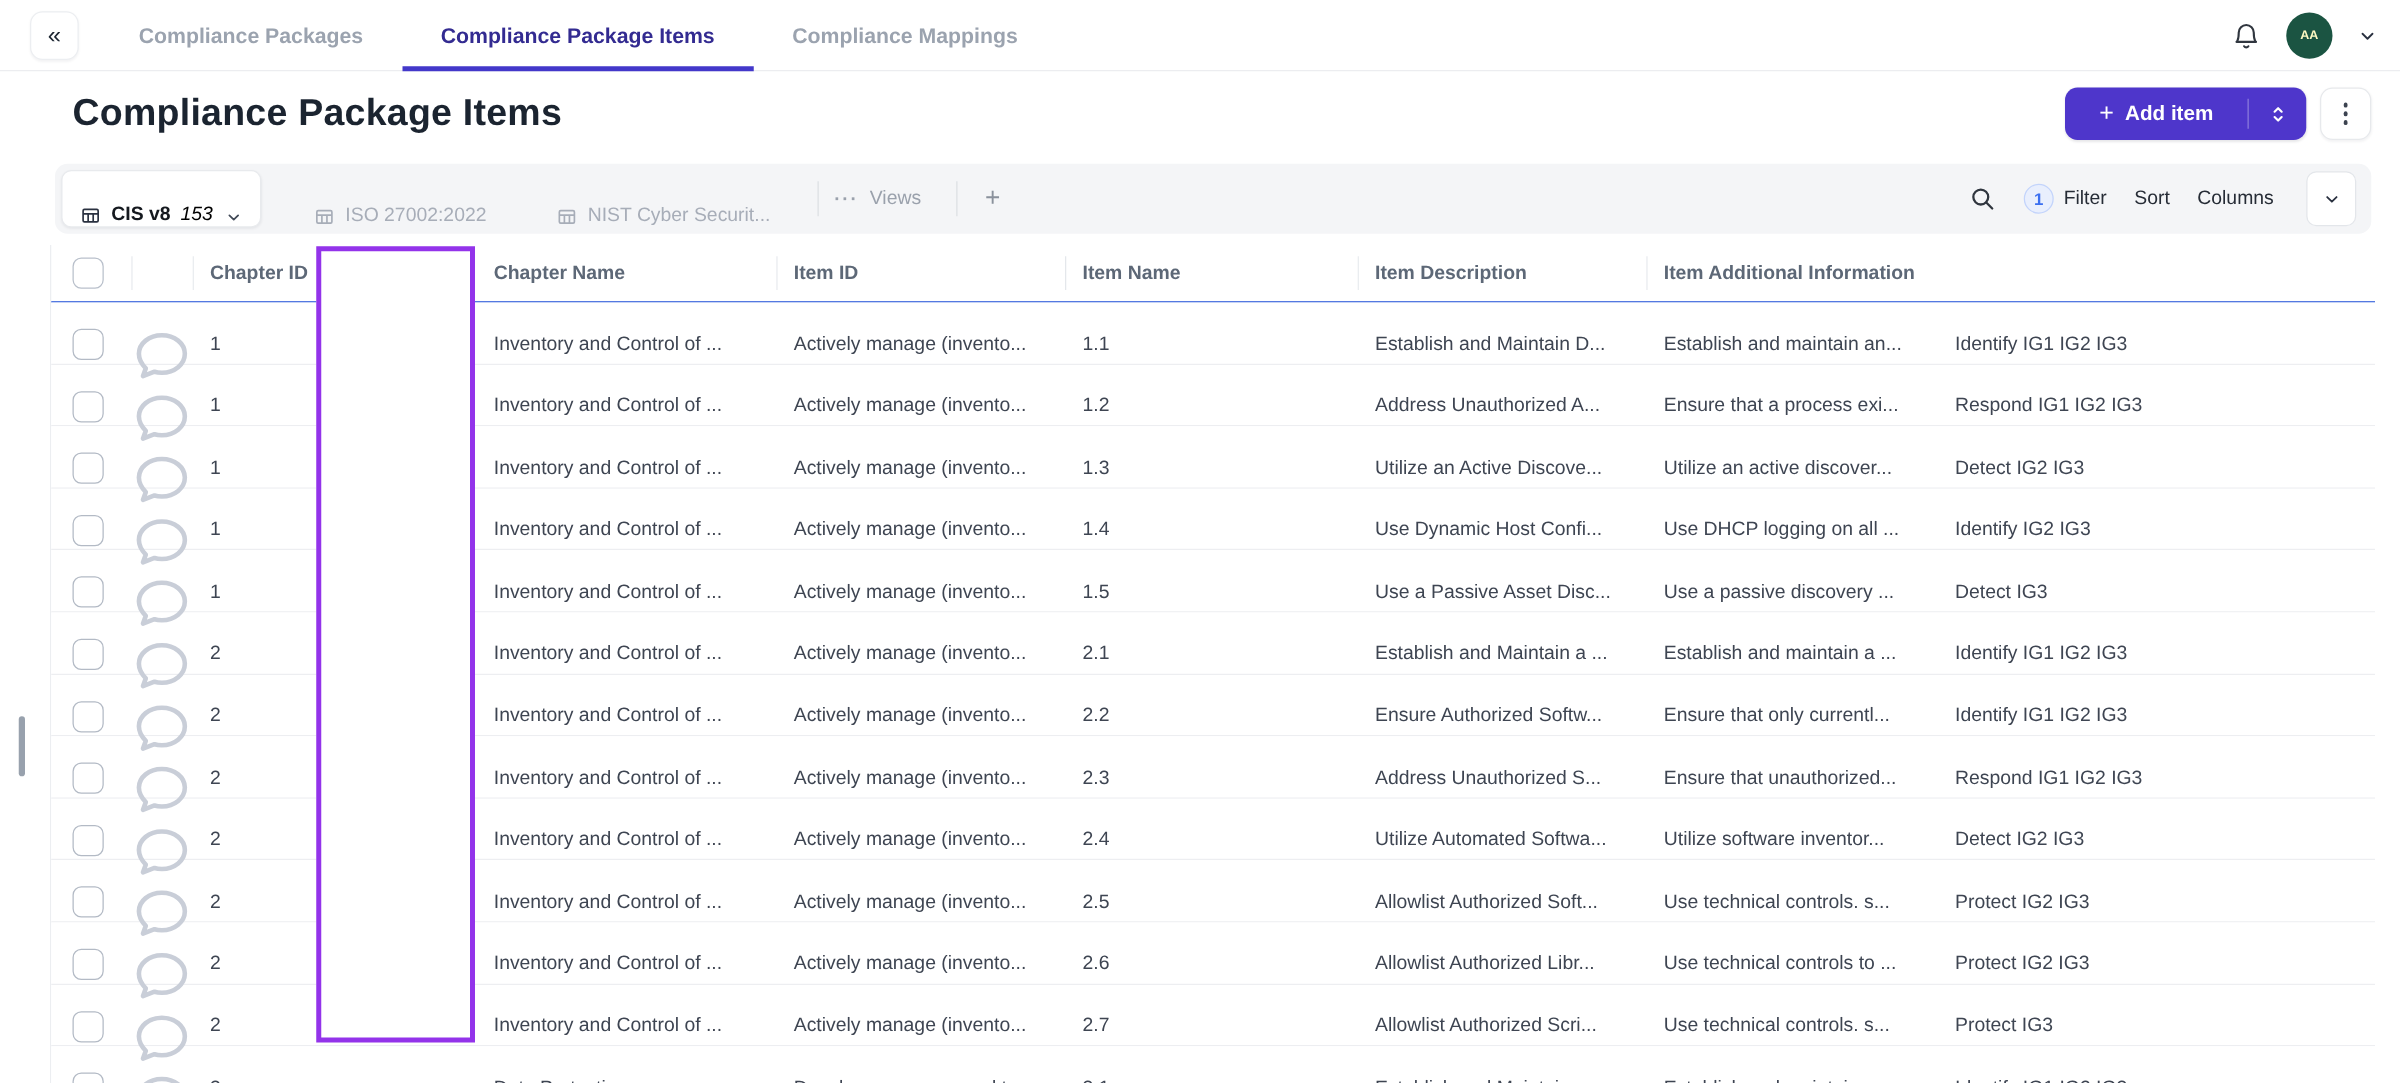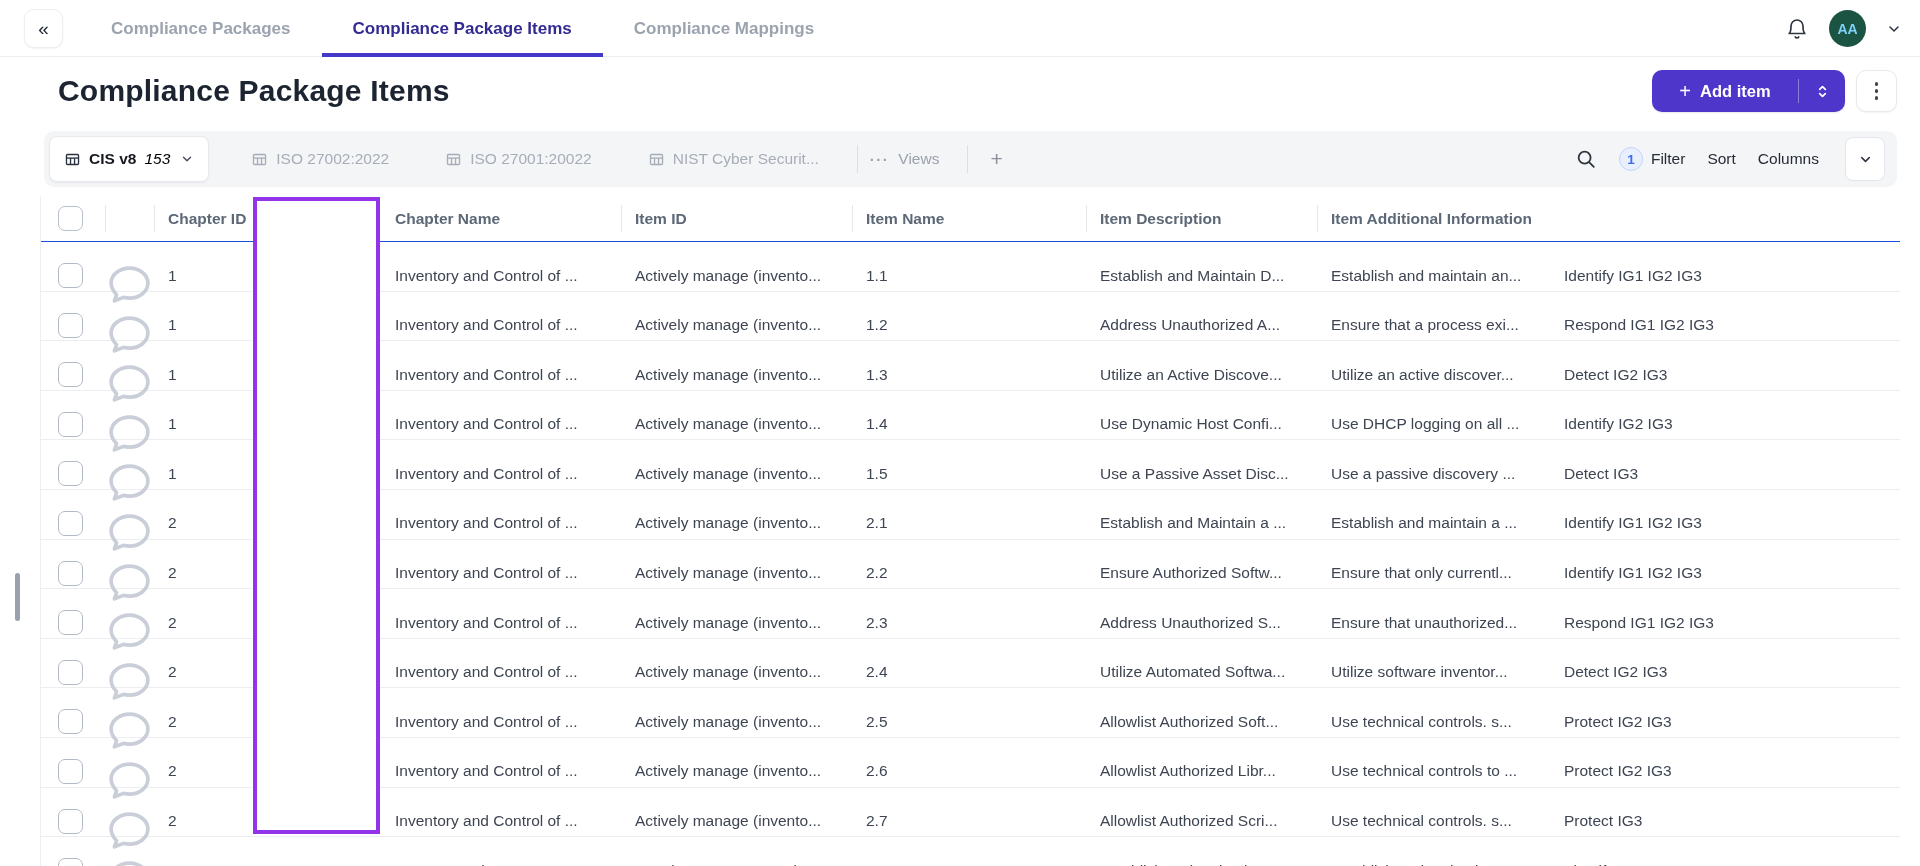--- a/index.html
+++ b/index.html
@@ -14,21 +14,21 @@
     box-shadow:0 1px 2px rgba(16,24,40,.05); font-size:19px; color:#1b2430;
     display:flex; align-items:center; justify-content:center; cursor:pointer; }
   .tabs { position:absolute; left:80px; top:0; height:72px; display:flex; }
   .tab { height:57px; display:flex; align-items:center; padding:0 31px;
     font-size:17px; font-weight:600; color:#9ba3af; cursor:pointer; }
   .tab.active { color:#332b91; font-weight:700; border-bottom:4px solid #4338ca; padding-top:4px; }
   .topbar-right { position:absolute; right:18px; top:0; height:57px;
     display:flex; align-items:center; gap:20px; }
   .bell { width:24px; height:24px; cursor:pointer; }
   .avatar { width:37px; height:37px; border-radius:50%; background:#1b5442;
-    color:#7dd3fc; font-size:14px; font-weight:700; display:flex; align-items:center;
+    color:#fef9c3; font-size:10px; font-weight:700; display:flex; align-items:center;
     justify-content:center; cursor:pointer; }
   .acct-chevron { width:16px; height:16px; cursor:pointer; }
 
   
   .page-title { position:absolute; left:58px; top:74px; font-size:30px;
     font-weight:700; color:#1b2430; letter-spacing:.2px; }
   .add-split { position:absolute; left:1652px; top:70px; height:42px; width:193px;
     background:#4e36cb; border-radius:10px; display:flex; align-items:center;
     color:#fff; cursor:pointer; box-shadow:0 1px 2px rgba(16,24,40,.1); }
   .add-main { flex:1; display:flex; align-items:center; justify-content:center;
@@ -38,21 +38,21 @@
   .add-expand { width:46px; display:flex; align-items:center; justify-content:center; }
   .kebab-btn { position:absolute; left:1856px; top:70px; width:41px; height:42px;
     background:#fff; border:1px solid #e7e9ec; border-radius:10px;
     box-shadow:0 1px 2px rgba(16,24,40,.05); display:flex; flex-direction:column;
     align-items:center; justify-content:center; gap:3.5px; cursor:pointer; }
   .kebab-btn i { width:3.6px; height:3.6px; border-radius:50%; background:#3c4350; }
 
   
   .viewbar { position:absolute; left:44px; top:131px; width:1853px; height:56px;
     background:#f4f5f7; border-radius:10px; display:flex; align-items:center; }
-  .view-pill { display:flex; align-items:center; gap:8px; height:46px; padding:0 14px;
+  .view-pill { display:flex; align-items:flex-end; gap:8px; height:46px; padding:0 14px;
     border-radius:8px; margin-left:5px; cursor:pointer; font-size:15.5px; color:#a7adb8; }
   .view-pill .vicon { width:17px; height:17px; color:#a7adb8; }
   .view-pill.active { background:#fff; border:1px solid #e8eaed;
     box-shadow:0 1px 2px rgba(16,24,40,.06); color:#15191f; }
   .view-pill.active .vicon { color:#2a3140; }
   .view-pill.active .vname { font-weight:700; }
   .view-pill .vcount { color:#000000;font-style:italic; }
   .view-pill .vchev { width:14px; height:14px; color:#424a57; margin-left:2px; }
   .vb-sep { width:1px; height:28px; background:#dcdfe4; margin:0 12px; }
   .views-item { display:flex; align-items:center; gap:9px; color:#9aa1ac;
@@ -176,41 +176,30 @@
       <svg viewBox="0 0 24 24" fill="none" stroke="currentColor" stroke-width="1.9">
         <rect x="3.5" y="5" width="17" height="14" rx="1.5"></rect>
         <line x1="3.5" y1="10" x2="20.5" y2="10"></line>
         <line x1="9.2" y1="10" x2="9.2" y2="19"></line>
         <line x1="14.9" y1="10" x2="14.9" y2="19"></line>
       </svg>
     </span>
     <span>ISO 27002:2022</span>
   </div>
 
+
   <div class="view-pill" style="margin-left:28px;">
     <span class="vicon">
       <svg viewBox="0 0 24 24" fill="none" stroke="currentColor" stroke-width="1.9">
         <rect x="3.5" y="5" width="17" height="14" rx="1.5"></rect>
         <line x1="3.5" y1="10" x2="20.5" y2="10"></line>
         <line x1="9.2" y1="10" x2="9.2" y2="19"></line>
         <line x1="14.9" y1="10" x2="14.9" y2="19"></line>
       </svg>
     </span>
-    <span>ISO 27001:20022</span>
-  </div>
-
-  <div class="view-pill" style="margin-left:28px;">
-    <span class="vicon">
-      <svg viewBox="0 0 24 24" fill="none" stroke="currentColor" stroke-width="1.9">
-        <rect x="3.5" y="5" width="17" height="14" rx="1.5"></rect>
-        <line x1="3.5" y1="10" x2="20.5" y2="10"></line>
-        <line x1="9.2" y1="10" x2="9.2" y2="19"></line>
-        <line x1="14.9" y1="10" x2="14.9" y2="19"></line>
-      </svg>
-    </span>
     <span>NIST Cyber Securit...</span>
   </div>
 
   <div class="vb-sep" style="margin-left:24px;"></div>
 
   <div class="views-item">
     <span class="views-dots">···</span>
     <span>Views</span>
   </div>
 

